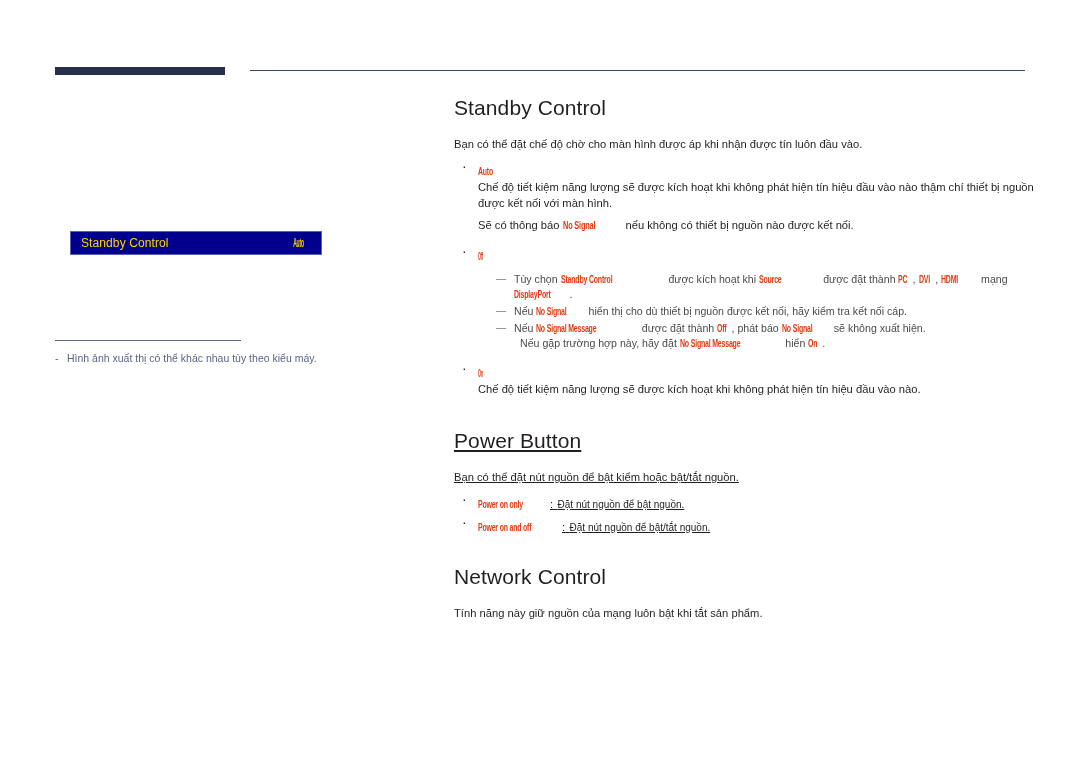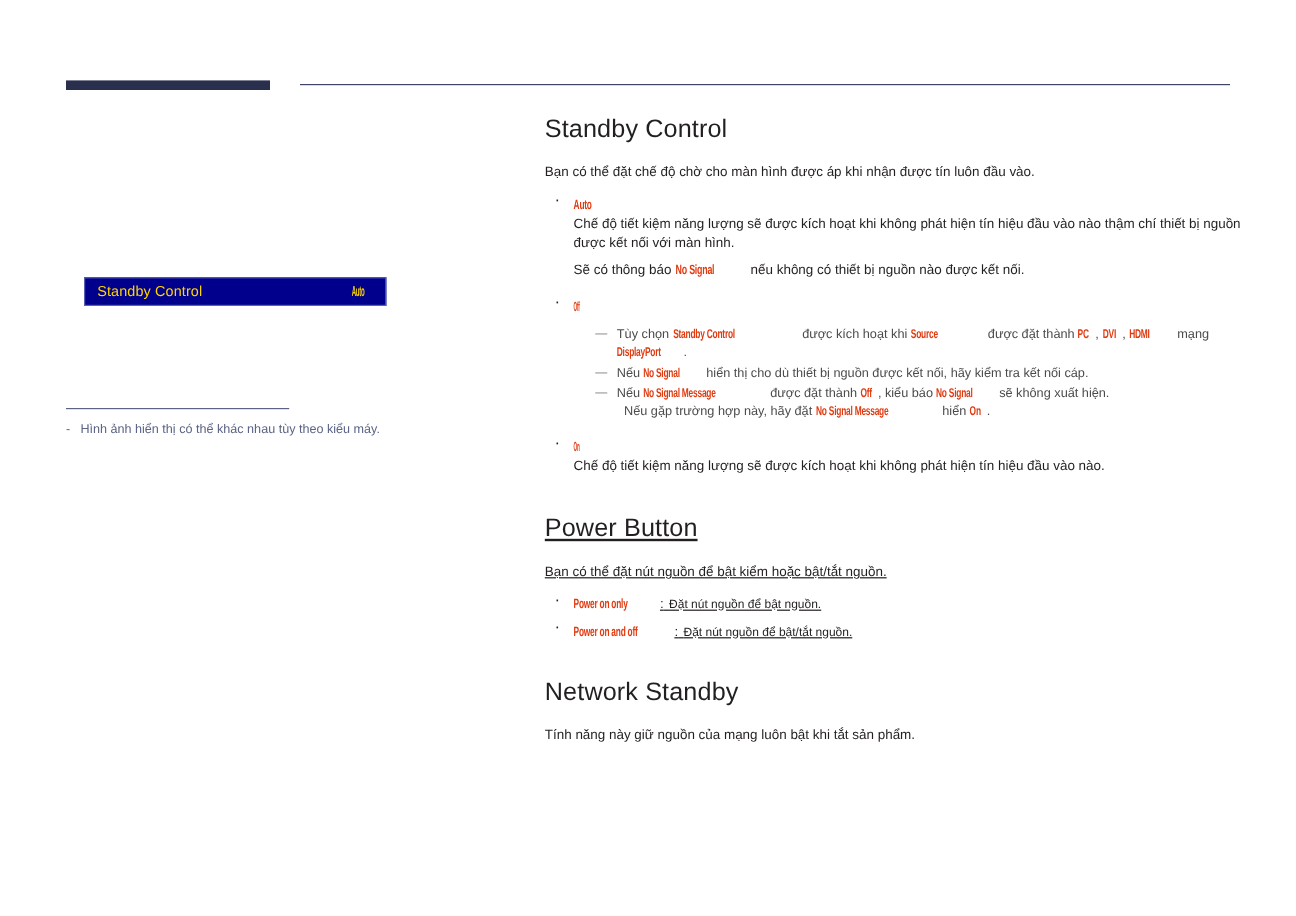--- a/index.html
+++ b/index.html
@@ -216,21 +216,21 @@
 <div class="header-rule"></div>
 
 <div class="left-col">
   <div class="osd-box">
     <span class="osd-label">Standby Control</span>
     <span class="osd-value">Auto</span>
   </div>
 
   <div class="note-rule"></div>
   <div class="note-line">
-    <span class="note-dash">-</span><span>Hình ảnh hiển thị có thể khác nhau tùy theo kiểu máy.</span>
+    <span class="note-dash">-</span><span>Hình ảnh xuất thị có thể khác nhau tùy theo kiểu máy.</span>
   </div>
 </div>
 
 <div class="content">
 
   <div class="section">
     <h1 class="section-title">Standby Control</h1>
     <p class="intro">Bạn có thể đặt chế độ chờ cho màn hình được áp khi nhận được tín luôn đầu vào.</p>
 
     <ul class="bullets">
@@ -260,21 +260,21 @@
           </div>
 
           <div class="subnote">
             <span>Nếu</span>
             <span class="opt-inline">No Signal</span><span class="gapXS"></span><span>hiển thị cho dù thiết bị nguồn được kết nối, hãy kiểm tra kết nối cáp.</span>
           </div>
 
           <div class="subnote">
             <span>Nếu</span>
             <span class="opt-inline">No Signal Message</span><span class="gapS"></span><span>được đặt thành</span>
-            <span class="opt-inline">Off</span><span>, kiểu báo</span>
+            <span class="opt-inline">Off</span><span>, phát báo</span>
             <span class="opt-inline">No Signal</span><span class="gapXS"></span><span>sẽ không xuất hiện.</span>
             <span class="cont">
               <span>Nếu gặp trường hợp này, hãy đặt</span>
               <span class="opt-inline">No Signal Message</span><span class="gapS"></span><span>hiển</span>
               <span class="opt-inline">On</span><span>.</span>
             </span>
           </div>
 
         </div>
       </li>
@@ -297,18 +297,18 @@
         <span class="desc-after">Đặt nút nguồn để bật nguồn.</span>
       </li>
       <li class="inline-opt-row">
         <span class="opt opt-fixed-b">Power on and off</span><span class="gapXS"></span><span class="colon">:</span>
         <span class="desc-after">Đặt nút nguồn để bật/tắt nguồn.</span>
       </li>
     </ul>
   </div>
 
   <div class="section" style="margin-top:30px;">
-    <h1 class="section-title">Network Standby</h1>
+    <h1 class="section-title">Network Control</h1>
     <p class="intro">Tính năng này giữ nguồn của mạng luôn bật khi tắt sản phẩm.</p>
 
   </div>
 
 </div>
 
 </body></html>

